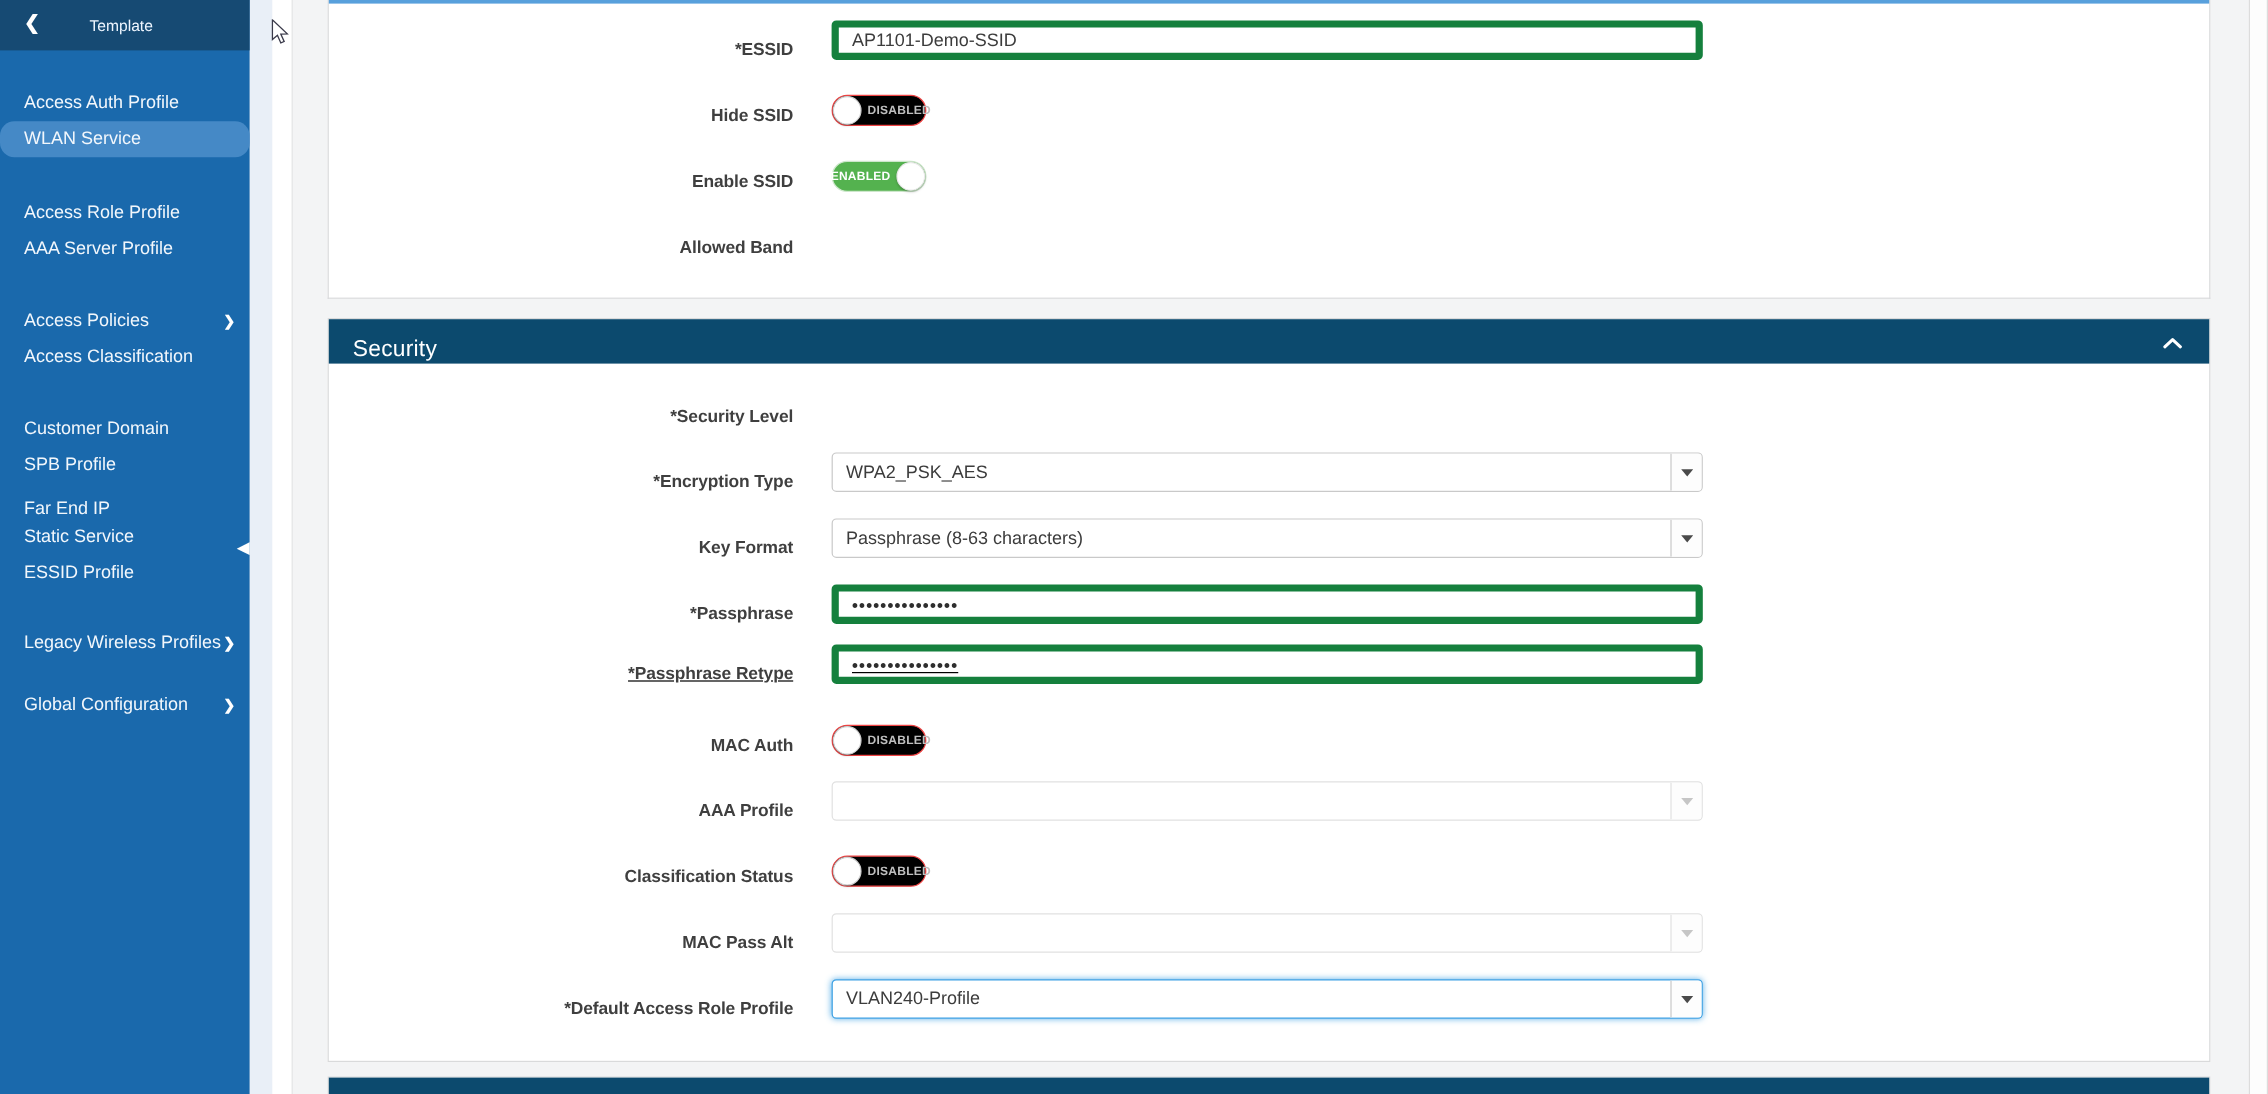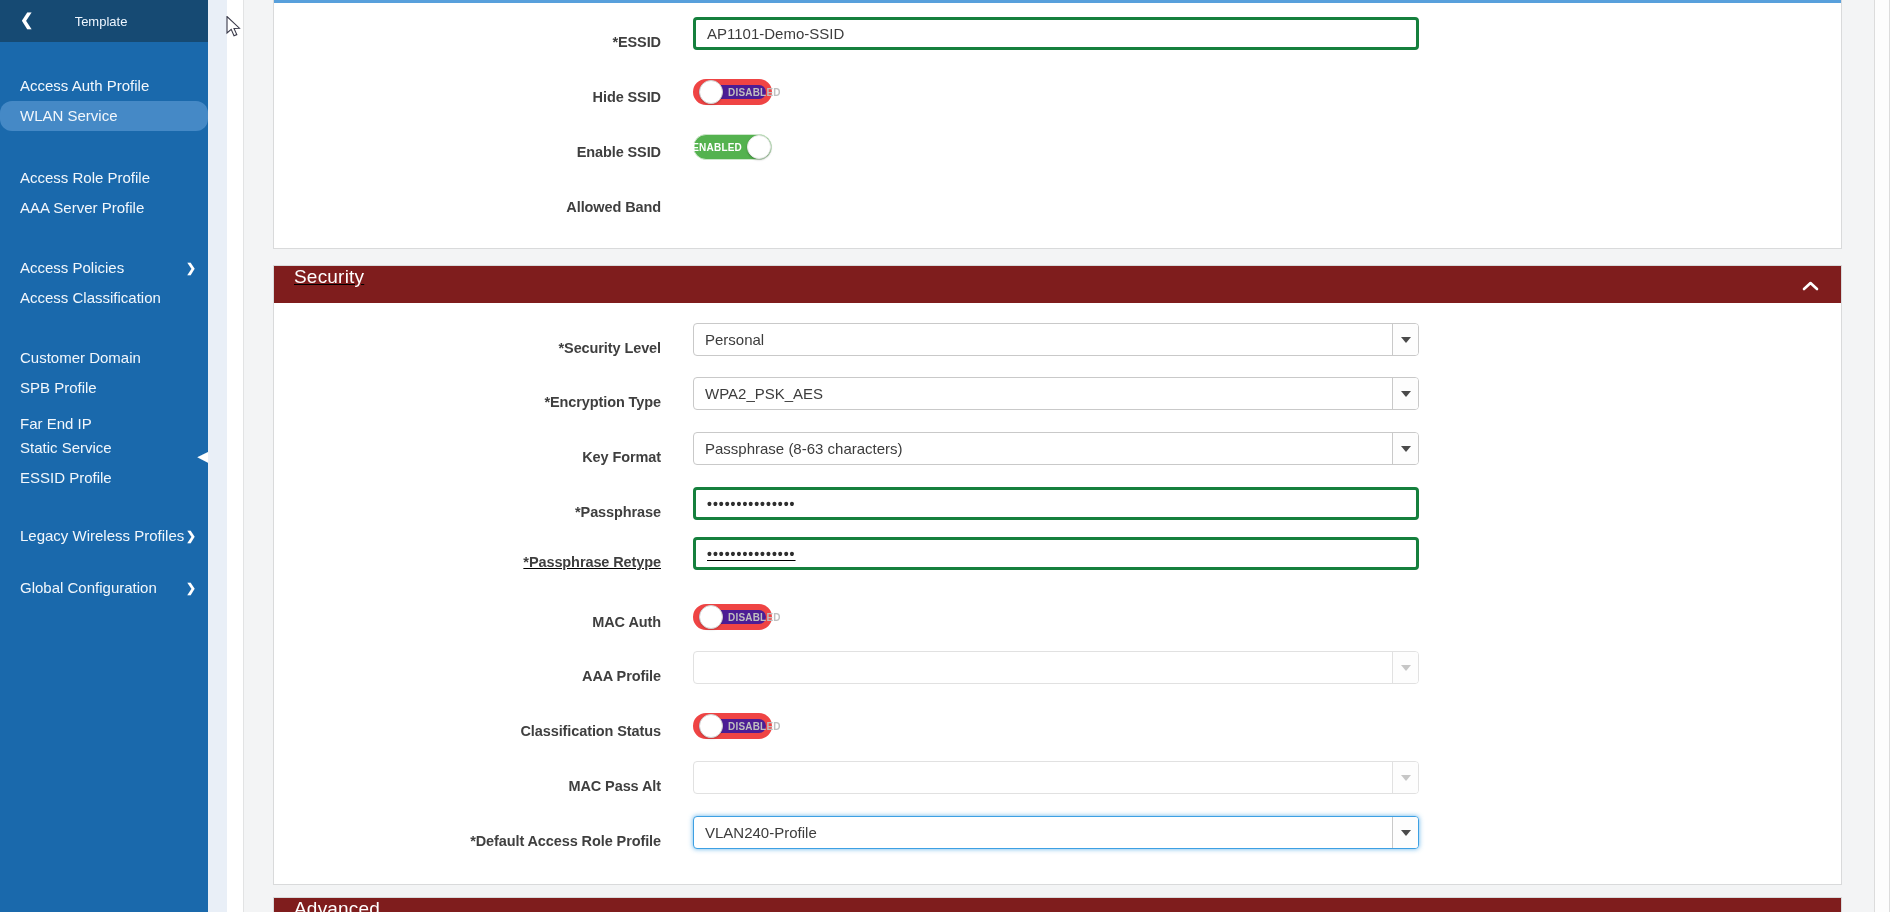--- a/index.html
+++ b/index.html
@@ -23,44 +23,44 @@
   
   .gutter-a{position:absolute;left:208px;top:0;width:19px;height:912px;background:#e9eff7;}
   .gutter-b{position:absolute;left:227px;top:0;width:17px;height:912px;background:#ffffff;border-right:1px solid #e2e3e4;box-sizing:border-box;}
   .scroll-strip{position:absolute;left:1874px;top:0;width:16px;height:912px;background:#fdfdfd;border-left:1px solid #dcdcdc;border-right:1px solid #dcdcdc;box-sizing:border-box;}
   
   .card{position:absolute;left:273px;width:1569px;background:#fff;border:1px solid #d9dadb;box-sizing:border-box;}
   .card1{top:0;height:249px;border-top:none;}
   .card1-topstrip{position:absolute;left:0;top:0;width:100%;height:3px;background:#58a0dc;}
   .card2{top:265px;height:620px;}
   .card3{top:897px;height:120px;}
-  .section-header{position:relative;height:37px;background:#7f1d1d;display:flex;align-items:flex-start;text-decoration:underline;}
+  .section-header{position:relative;height:37px;background:#0c4a6e;display:flex;align-items:flex-end;}
   .section-title{color:#fff;font-size:19px;padding-left:20px;font-weight:400;letter-spacing:.2px;}
   .collapse-icon{position:absolute;right:22px;top:15px;}
   .card-body{position:relative;width:100%;}
   
   .form-row{position:absolute;left:0;right:0;height:33px;display:flex;align-items:flex-end;}
   .form-label{width:387px;text-align:right;color:#3f3f3f;font-size:14.5px;font-weight:700;letter-spacing:-0.1px;flex:none;}
   .form-control{margin-left:32px;display:flex;align-items:center;}
-  .tinput{width:726px;height:33px;border:3px solid #15803d;border-radius:4px;background:#fff;
+  .tinput{width:726px;height:33px;border:6px solid #15803d;border-radius:4px;background:#fff;
     font-family:"Liberation Sans",sans-serif;font-size:15px;color:#3c3c3c;padding:0 0 0 11px;box-sizing:border-box;outline:none;}
   .tinput.dots{font-size:14px;letter-spacing:1px;font-weight:bold;color:#2e2e2e;}
   .select{display:flex;width:726px;height:33px;border:1px solid #c9c9c9;border-radius:4px;background:#fff;box-sizing:border-box;overflow:hidden;cursor:pointer;}
   .select .val{flex:1;display:flex;align-items:center;padding-left:11px;font-size:15px;color:#3c3c3c;}
   .select .dd{width:25px;flex:none;border-left:1px solid #c9c9c9;background:#fdfdfd;display:flex;align-items:center;justify-content:center;}
   .caret{width:0;height:0;border-left:5px solid transparent;border-right:5px solid transparent;border-top:6px solid #4a4a4a;}
   .select.empty{border-color:#e1e1e1;}
   .select.empty .dd{border-left-color:#e1e1e1;}
   .select.empty .caret{border-top-color:#c6c6c6;}
   .select.focused{border-color:#3da0e3;box-shadow:0 0 5px rgba(61,160,227,.8);}
   
   .toggle{display:inline-flex;align-items:center;width:79px;height:26px;border-radius:14px;box-sizing:border-box;cursor:pointer;}
   .toggle .knob{width:24px;height:24px;border-radius:50%;background:#fff;box-sizing:border-box;flex:none;}
   .toggle-label{font-size:10px;font-weight:700;letter-spacing:.2px;white-space:nowrap;}
-  .toggle.off{background:#4c1d95;border:6px solid #ef4444;}
+  .toggle.off{background:#000000;border:1px solid #ef4444;}
   .toggle.off .knob{border:1px solid #d0d0d0;box-shadow:0 1px 2px rgba(0,0,0,.18);}
   .toggle.off .toggle-label{color:#bfbfbf;margin-left:5px;}
   .toggle.on{background:#54b24f;border:1px solid #cde7cb;justify-content:flex-end;}
   .toggle.on .toggle-label{color:#fff;margin-right:5px;}
   .toggle.on .knob{border:1px solid #e9e9e9;box-shadow:0 1px 2px rgba(0,0,0,.25);}
   
   .cursor{position:absolute;left:226px;top:16px;z-index:20;pointer-events:none;}
 </style>
 </head>
 <body>
@@ -132,28 +132,20 @@
 <div class="card card2">
   <div class="section-header">
     <span class="section-title">Security</span>
     <svg class="collapse-icon" width="17" height="10" viewBox="0 0 17 10">
       <polyline points="2,8 8.5,2 15,8" stroke="#ffffff" stroke-width="2.6" fill="none" stroke-linecap="round" stroke-linejoin="round"></polyline>
     </svg>
   </div>
   <div class="card-body" id="security-body" style="height:583px;">
       <div class="form-row" style="top: 20px;">
         <div class="form-label">*Security Level</div>
-        <div class="form-control">
-          <div class="select">
-            <span class="val">Personal</span>
-            <span class="dd">
-              <span class="caret"></span>
-            </span>
-          </div>
-        </div>
       </div>
       <div class="form-row" style="top: 74px;">
         <div class="form-label">*Encryption Type</div>
         <div class="form-control">
           <div class="select">
             <span class="val">WPA2_PSK_AES</span>
             <span class="dd">
               <span class="caret"></span>
             </span>
           </div>

